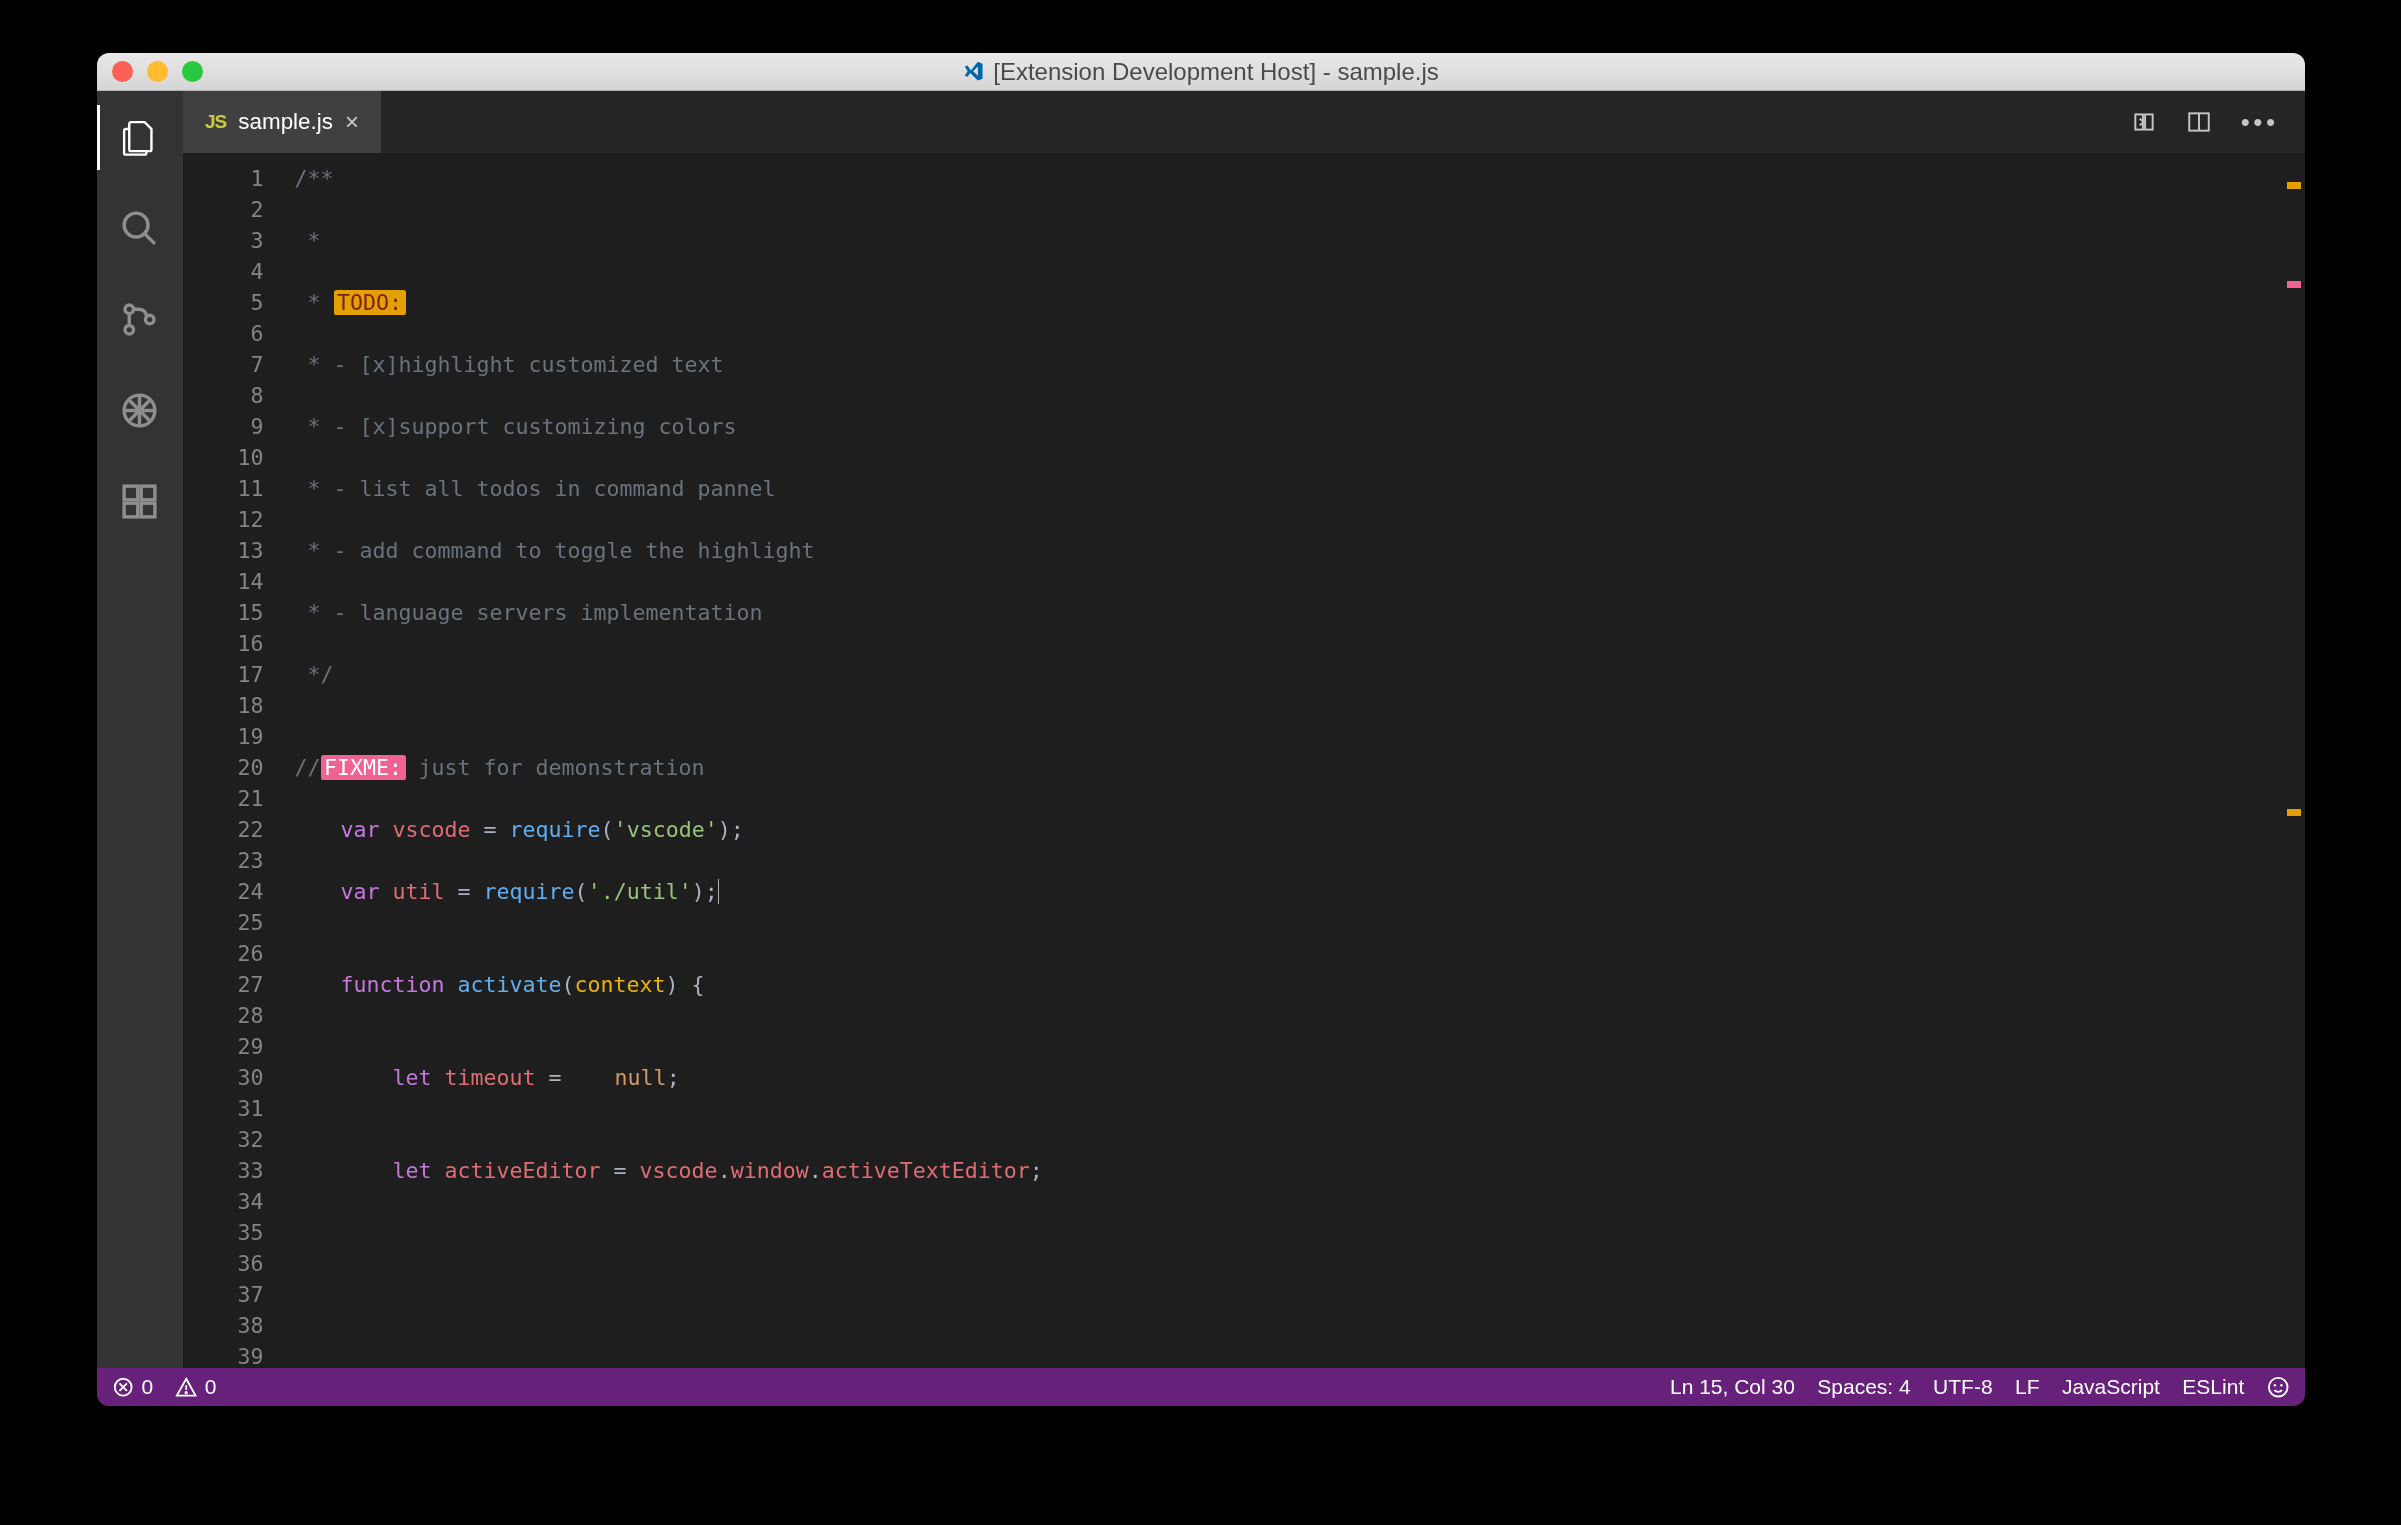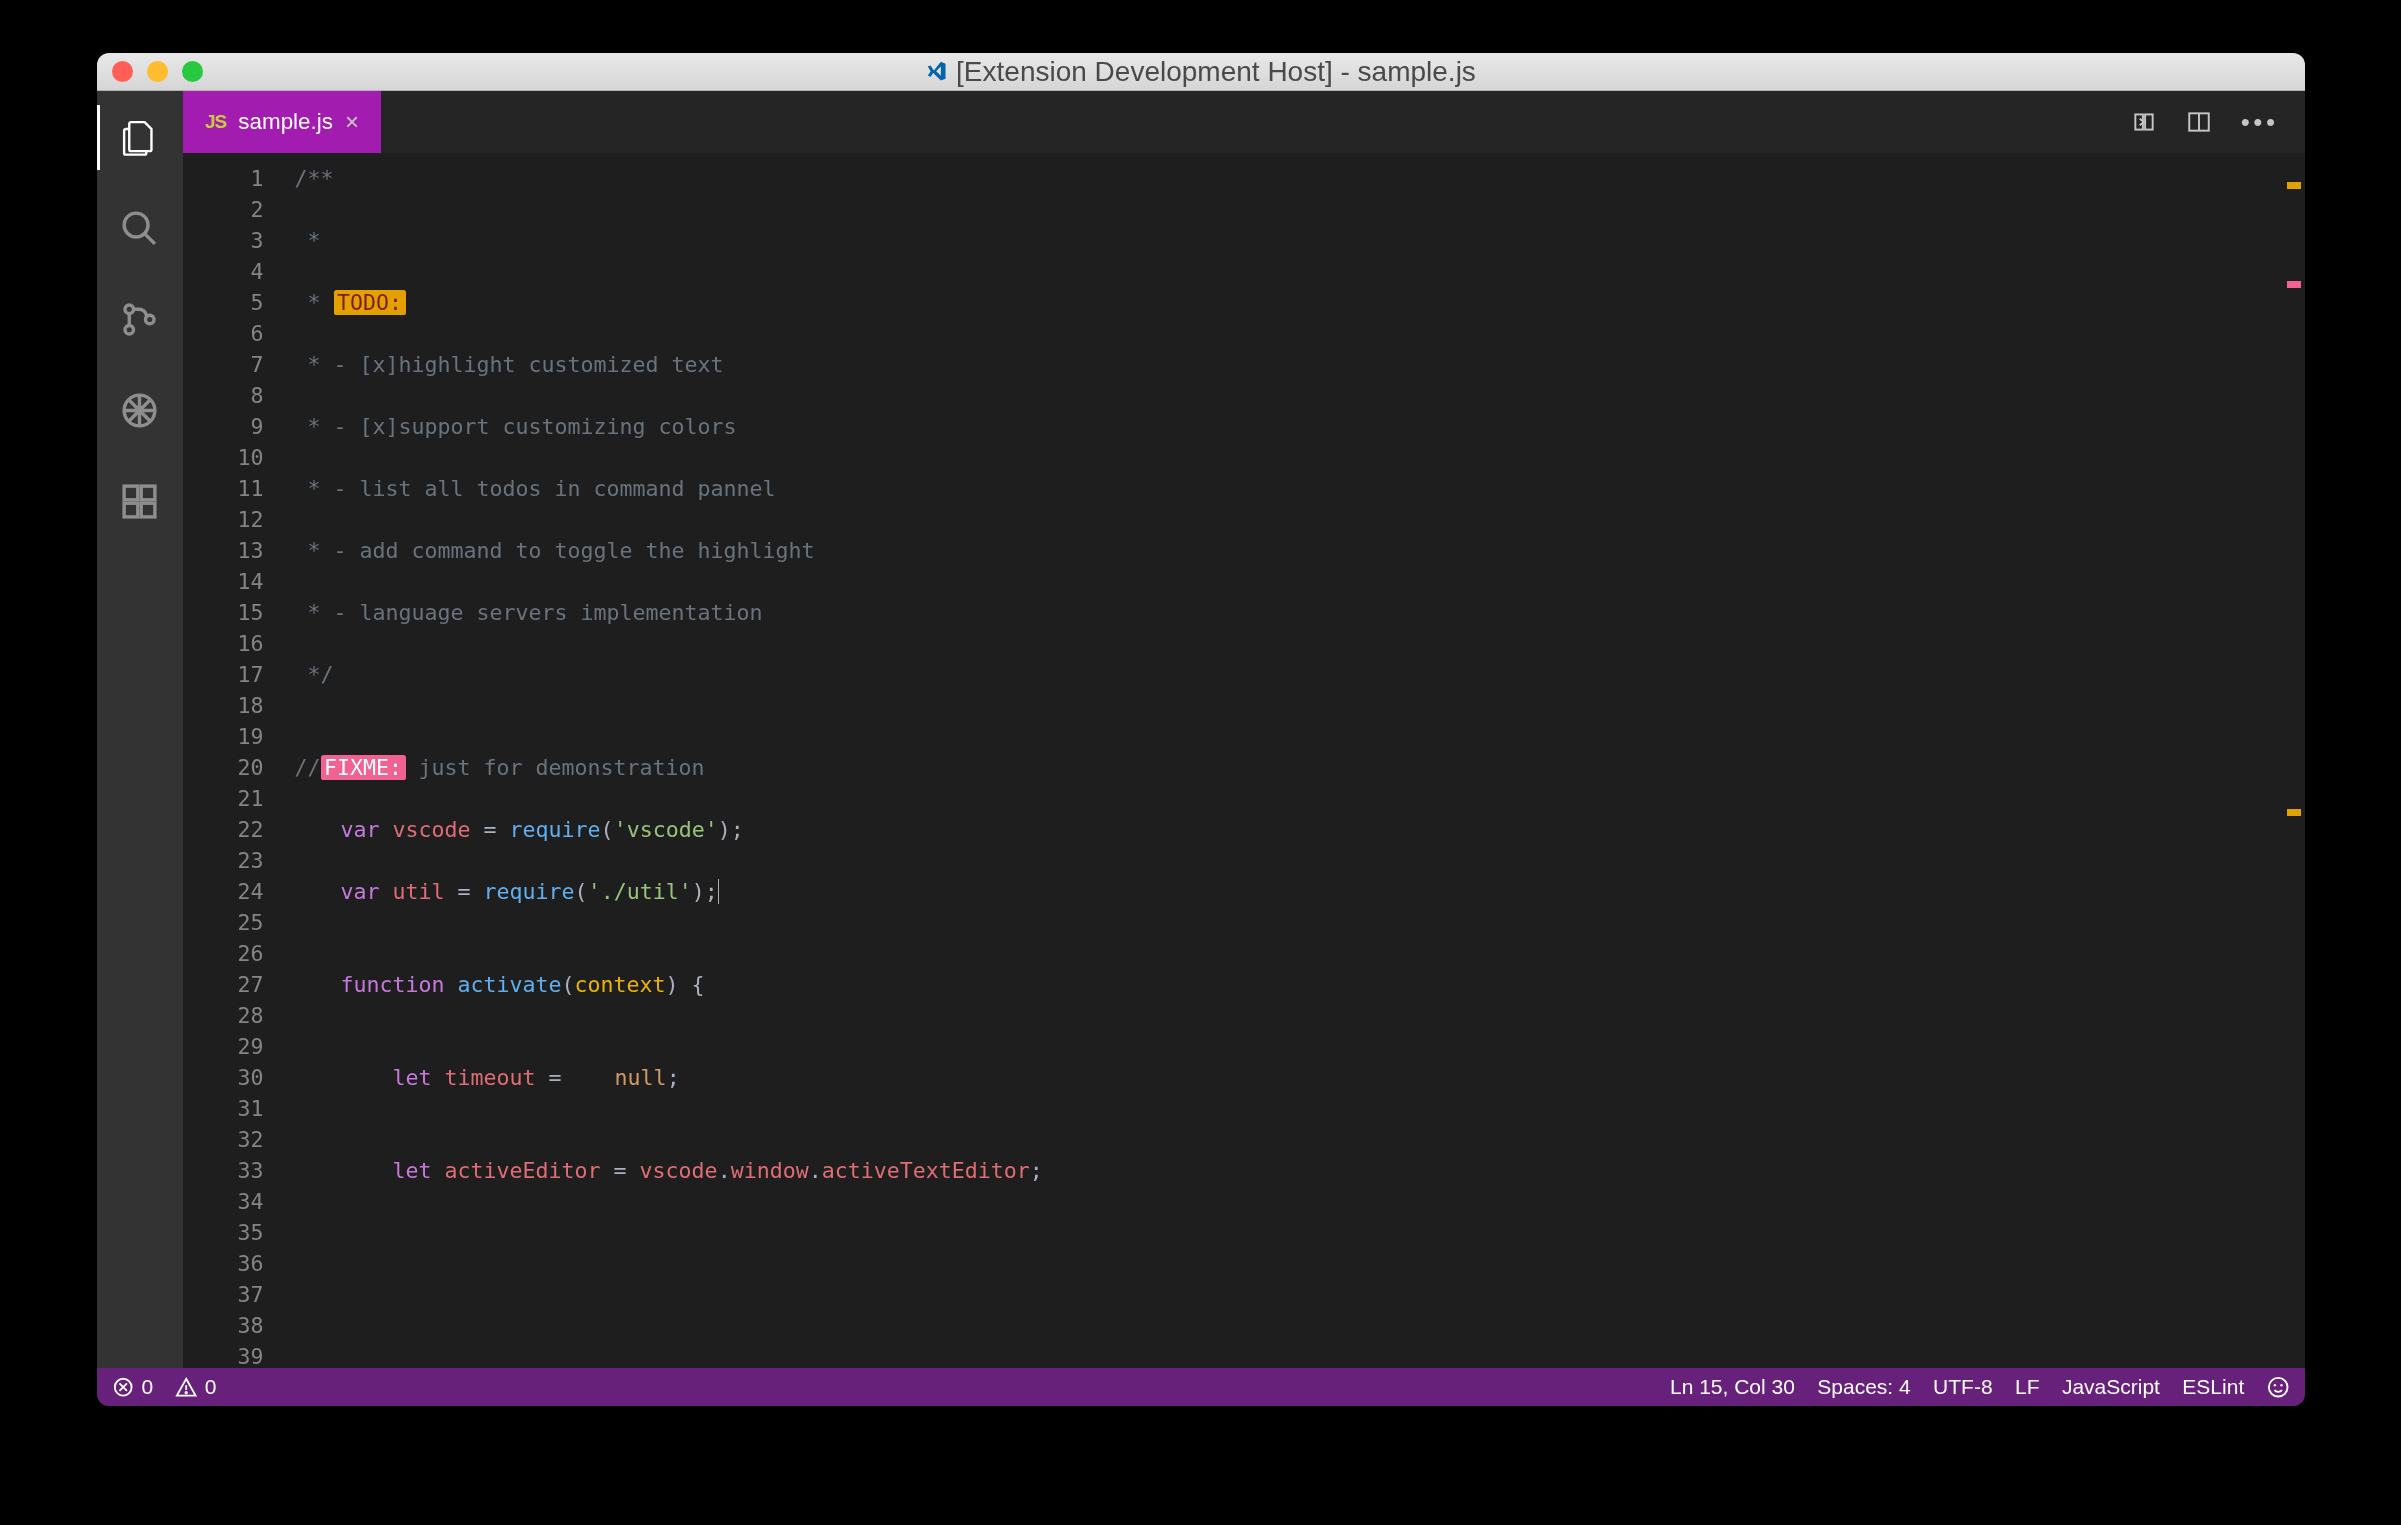--- a/index.html
+++ b/index.html
@@ -26,21 +26,21 @@
     position:relative;
     border-bottom:0.9px solid #b1b1b1;
   }
   .traffic { display:flex; gap:14px; padding-left:15.5px; }
   .traffic span { width:21px; height:21px; border-radius:50%; display:block; }
   .traffic .close  { background:#ff5f57; }
   .traffic .min    { background:#febc2e; }
   .traffic .zoom   { background:#28c840; }
   .title-center {
     position:absolute; left:0; right:0; text-align:center;
-    font-size:28px; color:#4a4a4a;
+    font-size:24px; color:#4a4a4a;
     display:flex; align-items:center; justify-content:center; gap:8.6px;
     pointer-events:none;
   }
   .vscode-icon {
     width:22.4px; height:22.4px; display:inline-block; fill:#0065a9;
   }
   
   .body { display:flex; height:1277px; }
   .activity-bar {
     width:86px; background:#333333;
@@ -58,21 +58,21 @@
   }
   .activity-bar svg { width:41px; height:41px; }
 
   .editor-area { flex:1; display:flex; flex-direction:column; background:#1e1e1e; overflow:hidden; }
   .tabs-row {
     height:62px; background:#252526;
     display:flex; align-items:stretch; justify-content:space-between;
   }
   .tab {
     display:flex; align-items:center; gap:12px;
-    padding:0 22.4px; background:#a21caf;
+    padding:0 22.4px; background:#404040;
     color:#fff; font-size:22.4px;
   }
   .tab .js-icon { color:#cbcb41; font-weight:bold; font-size:19px; letter-spacing:-0.9px;}
   .tab .close-tab { color:#c8c8c8; font-size:24px; cursor:pointer; }
   .editor-actions { display:flex; align-items:center; gap:29px; padding-right:26px; color:#c5c5c5; }
   .editor-actions svg { width:26px; height:26px; }
   .editor-actions .dots { font-size:26px; letter-spacing:3.5px; }
 
   .code-wrap { flex:1; display:flex; overflow:hidden; position:relative; }
   .gutter {

